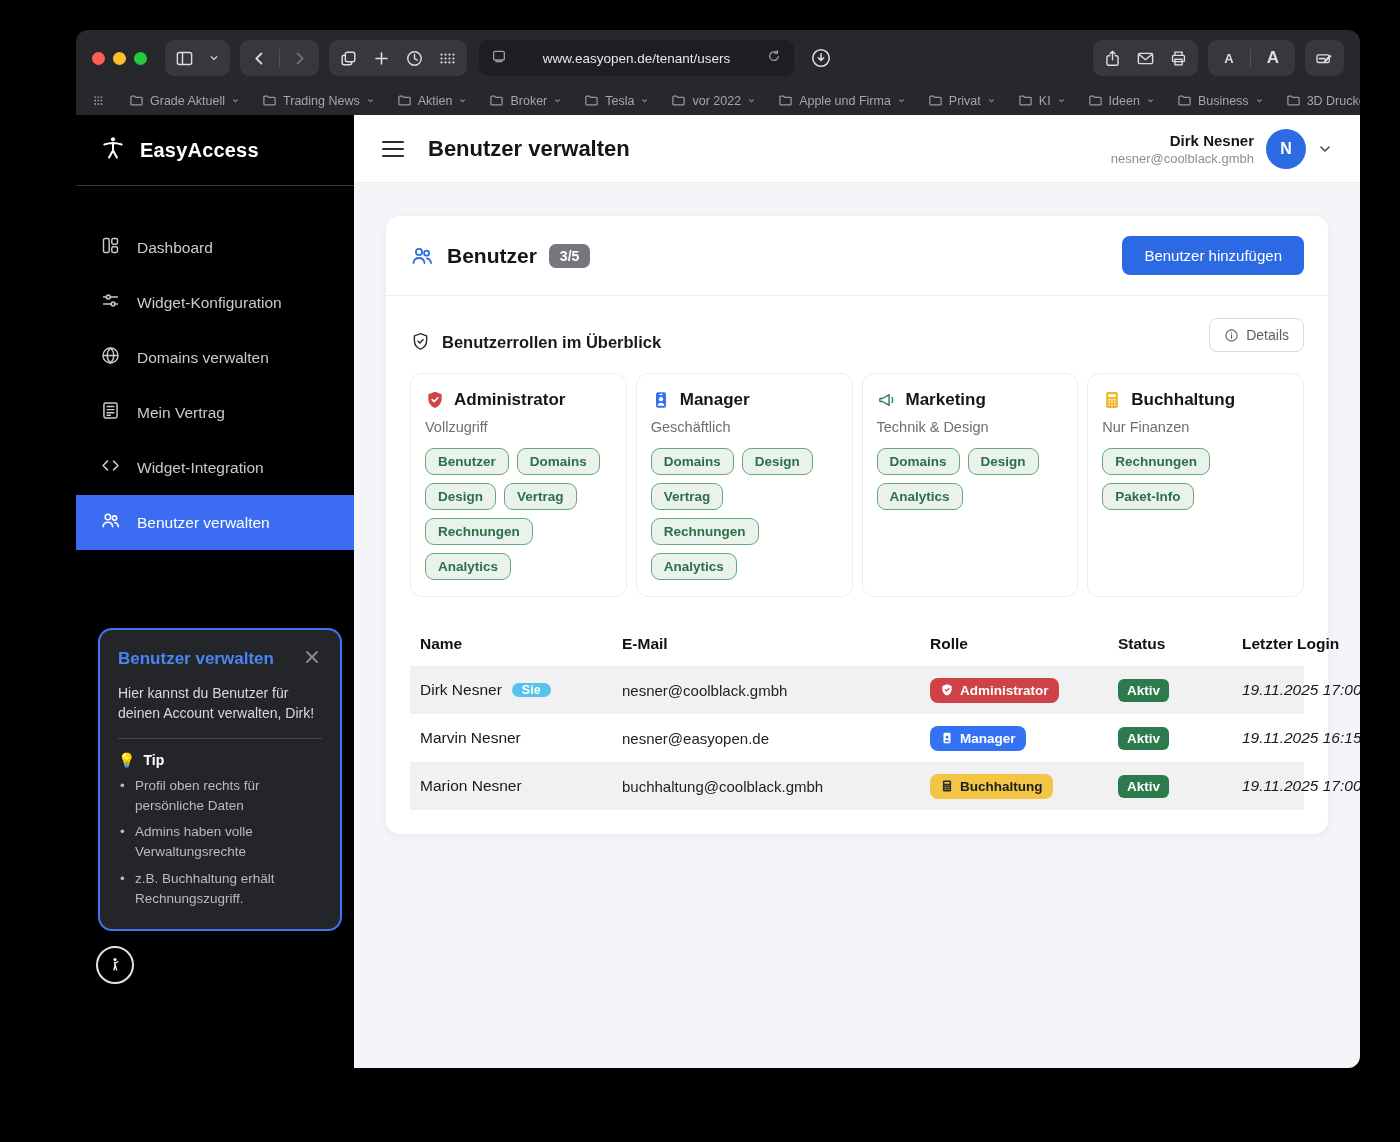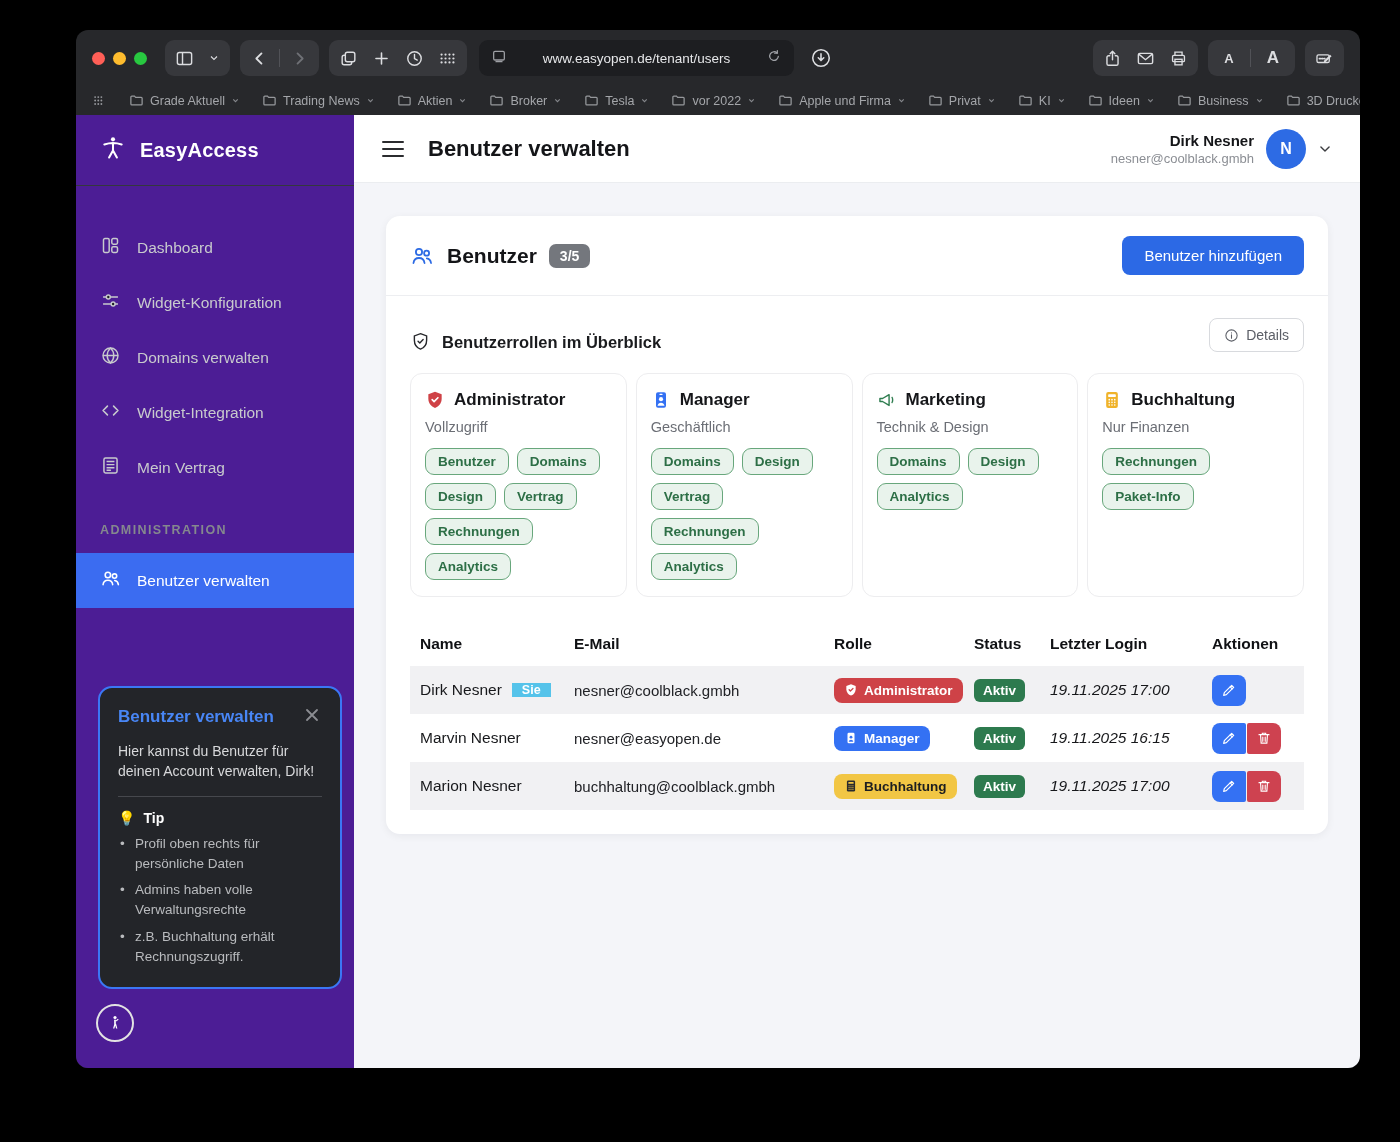--- a/index.html
+++ b/index.html
@@ -32,21 +32,21 @@
     color:#a4a6aa; font-size:12.5px; }
   .bm { display:flex; align-items:center; gap:6px; white-space:nowrap; }
   .bm svg { width:15px; height:15px; color:#96989c; }
   .bm .chev { width:9px; height:9px; color:#85878c; }
   .bm-grid svg { width:15px; height:15px; }
 
   
   .content { flex:1; display:flex; min-height:0; }
 
   
-  .sidebar { width:278px; background:#4c1d95; flex:none; display:flex; flex-direction:column; color:#c8cacd; }
+  .sidebar { width:278px; background:#000000; flex:none; display:flex; flex-direction:column; color:#c8cacd; }
   .logo { height:71px; display:flex; align-items:center; gap:14px; padding:0 24px; border-bottom:1px solid #35383d; flex:none; }
   .logo svg { width:26px; height:26px; }
   .logo .brand { color:#fff; font-size:20px; font-weight:700; letter-spacing:.2px; }
   .nav { padding-top:34px; }
   .nav-item { display:flex; align-items:center; gap:16px; padding:15px 24px; font-size:15.5px; cursor:default; }
   .nav-item svg { width:21px; height:21px; flex:none; }
   .admin-label { margin-top:28px; padding:0 24px 16px; font-size:12.5px; font-weight:700; letter-spacing:1.4px; color:#85888e; }
   .nav-item.active { background:#3b6cf1; color:#fff; }
 
   .tooltip { margin:78px 12px 0 22px; background:#232529; border:2px solid #3b77f5; border-radius:14px; padding:17px 18px 20px; }
@@ -96,28 +96,28 @@
   .role-card { border:1px solid #ededef; border-radius:12px; padding:16px 14px; min-height:196px; }
   .role-head { display:flex; align-items:center; gap:9px; }
   .role-head svg { width:20px; height:20px; flex:none; }
   .role-name { font-size:17px; font-weight:700; color:#151619; }
   .role-sub { margin:9px 0 13px; font-size:14.5px; color:#6b6e75; }
   .tags { display:flex; flex-wrap:wrap; gap:8px; }
   .tag { background:#e9f3ec; border:1.5px solid #68a77c; color:#2d6f46; font-size:13.5px; font-weight:700;
     padding:5px 12px; border-radius:9px; }
 
   .table { padding:4px 24px 24px; }
-  .t-head, .t-row { display:grid; grid-template-columns:164px 260px 140px 76px 162px 1fr; align-items:center; }
+  .t-head, .t-row { display:grid; grid-template-columns:164px 260px 140px 76px 162px 1fr; align-items:center;gap:48px; }
   .t-head { padding:12px 0 13px; }
   .t-head span { font-size:15.5px; font-weight:700; color:#101114; }
   .t-head span:first-child, .t-row > :first-child { padding-left:10px; }
   .t-row { height:48px; }
   .t-row.alt { background:#f1f1f3; }
   .cell-name { display:flex; align-items:center; gap:10px; font-size:15.5px; color:#17181b; }
-  .sie { background:#55c3ea; color:#fff; font-size:12.5px; font-weight:700; padding:0 10px; border-radius:0; }
+  .sie { background:#55c3ea; color:#fff; font-size:12.5px; font-weight:700; padding:0 10px; border-radius:8px; }
   .cell-email { font-size:15px; color:#212226; }
   .pill { display:inline-flex; align-items:center; gap:6px; padding:5px 10px; border-radius:8px; font-size:13.5px; font-weight:700; }
   .pill svg { width:14px; height:14px; }
   .pill.red { background:#ce4247; color:#fff; }
   .pill.blue { background:#3471f3; color:#fff; }
   .pill.yellow { background:#f2c644; color:#1d1e20; }
   .status { display:inline-block; background:#2d7a4e; color:#fff; font-size:13.5px; font-weight:700; padding:4px 9px; border-radius:6px; }
   .cell-login { font-size:15.5px; color:#17181b;font-style:italic; }
   .actions { display:flex; gap:1px; }
   .abtn { width:34px; height:31px; border:none; display:flex; align-items:center; justify-content:center; }
@@ -403,33 +403,32 @@
           <span>Widget-Konfiguration</span>
         </div>
         <div class="nav-item">
           <span><svg viewBox="0 0 24 24" fill="none" stroke="currentColor" stroke-width="1.6">
                 <circle cx="12" cy="12" r="8.6"></circle>
                 <path d="M3.4 12h17.2M12 3.4c2.4 2.3 3.8 5.3 3.8 8.6s-1.4 6.3-3.8 8.6c-2.4-2.3-3.8-5.3-3.8-8.6s1.4-6.3 3.8-8.6z"></path>
               </svg></span>
           <span>Domains verwalten</span>
         </div>
         <div class="nav-item">
-          <span><svg viewBox="0 0 24 24" fill="none" stroke="currentColor" stroke-width="1.8" stroke-linecap="round" stroke-linejoin="round">
-                <path d="M8.5 7l-5 5 5 5M15.5 7l5 5-5 5"></path>
-              </svg></span>
-          <span>Widget-Integration</span>
-        </div>
-        <div class="nav-item">
           <span><svg viewBox="0 0 24 24" fill="none" stroke="currentColor" stroke-width="1.7">
                 <rect x="4.5" y="3.5" width="15" height="17" rx="1.8"></rect>
                 <path d="M7.5 7.5h9M7.5 11h9M7.5 14.5h9M7.5 17.5h5"></path>
               </svg></span>
           <span>Mein Vertrag</span>
         </div>
-        <div class="admin-label">ADMINISTRATION</div>
+        <div class="nav-item">
+          <span><svg viewBox="0 0 24 24" fill="none" stroke="currentColor" stroke-width="1.8" stroke-linecap="round" stroke-linejoin="round">
+                <path d="M8.5 7l-5 5 5 5M15.5 7l5 5-5 5"></path>
+              </svg></span>
+          <span>Widget-Integration</span>
+        </div>
         <div class="nav-item active">
           <span><svg viewBox="0 0 24 24" fill="none" stroke="currentColor" stroke-width="1.8">
                 <circle cx="9" cy="8" r="3.1"></circle>
                 <path d="M3.5 19c.4-3 2.6-5 5.5-5s5.1 2 5.5 5" stroke-linecap="round"></path>
                 <circle cx="16.6" cy="9.2" r="2.5"></circle>
                 <path d="M16.8 14.3c2.4.4 3.9 2.1 4.2 4.7" stroke-linecap="round"></path>
               </svg></span>
           <span>Benutzer verwalten</span>
         </div>
       </div>

